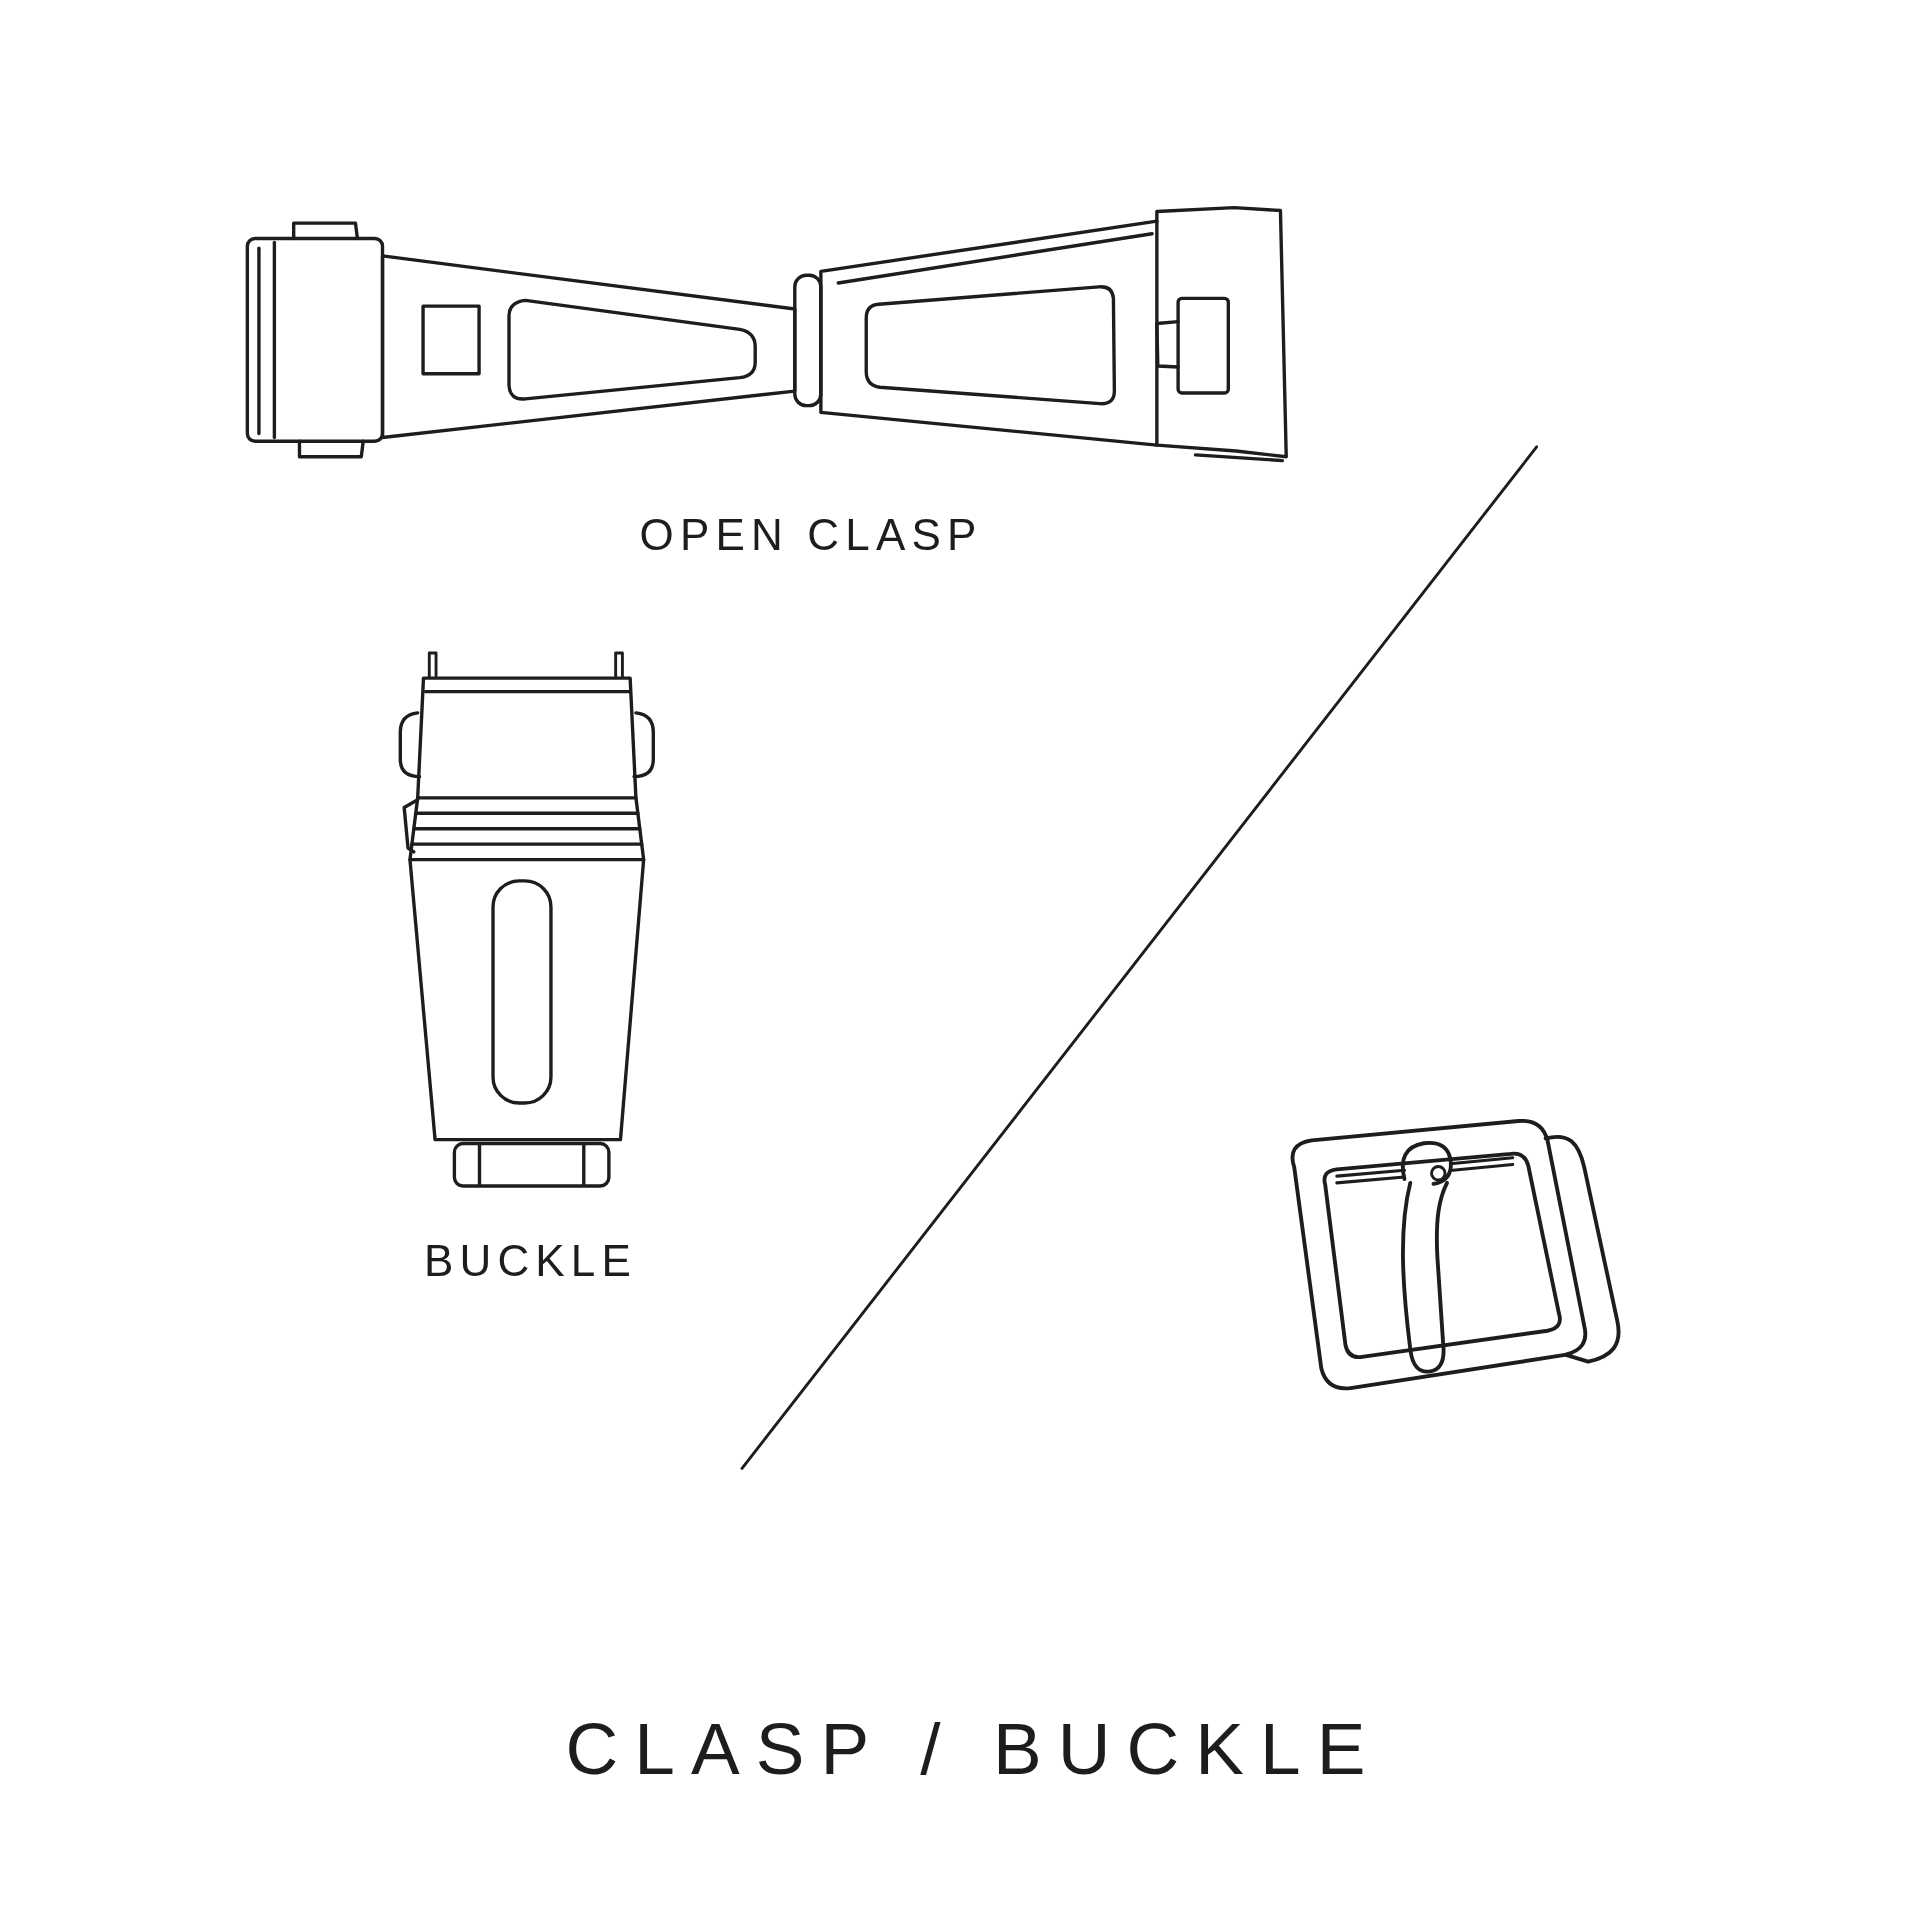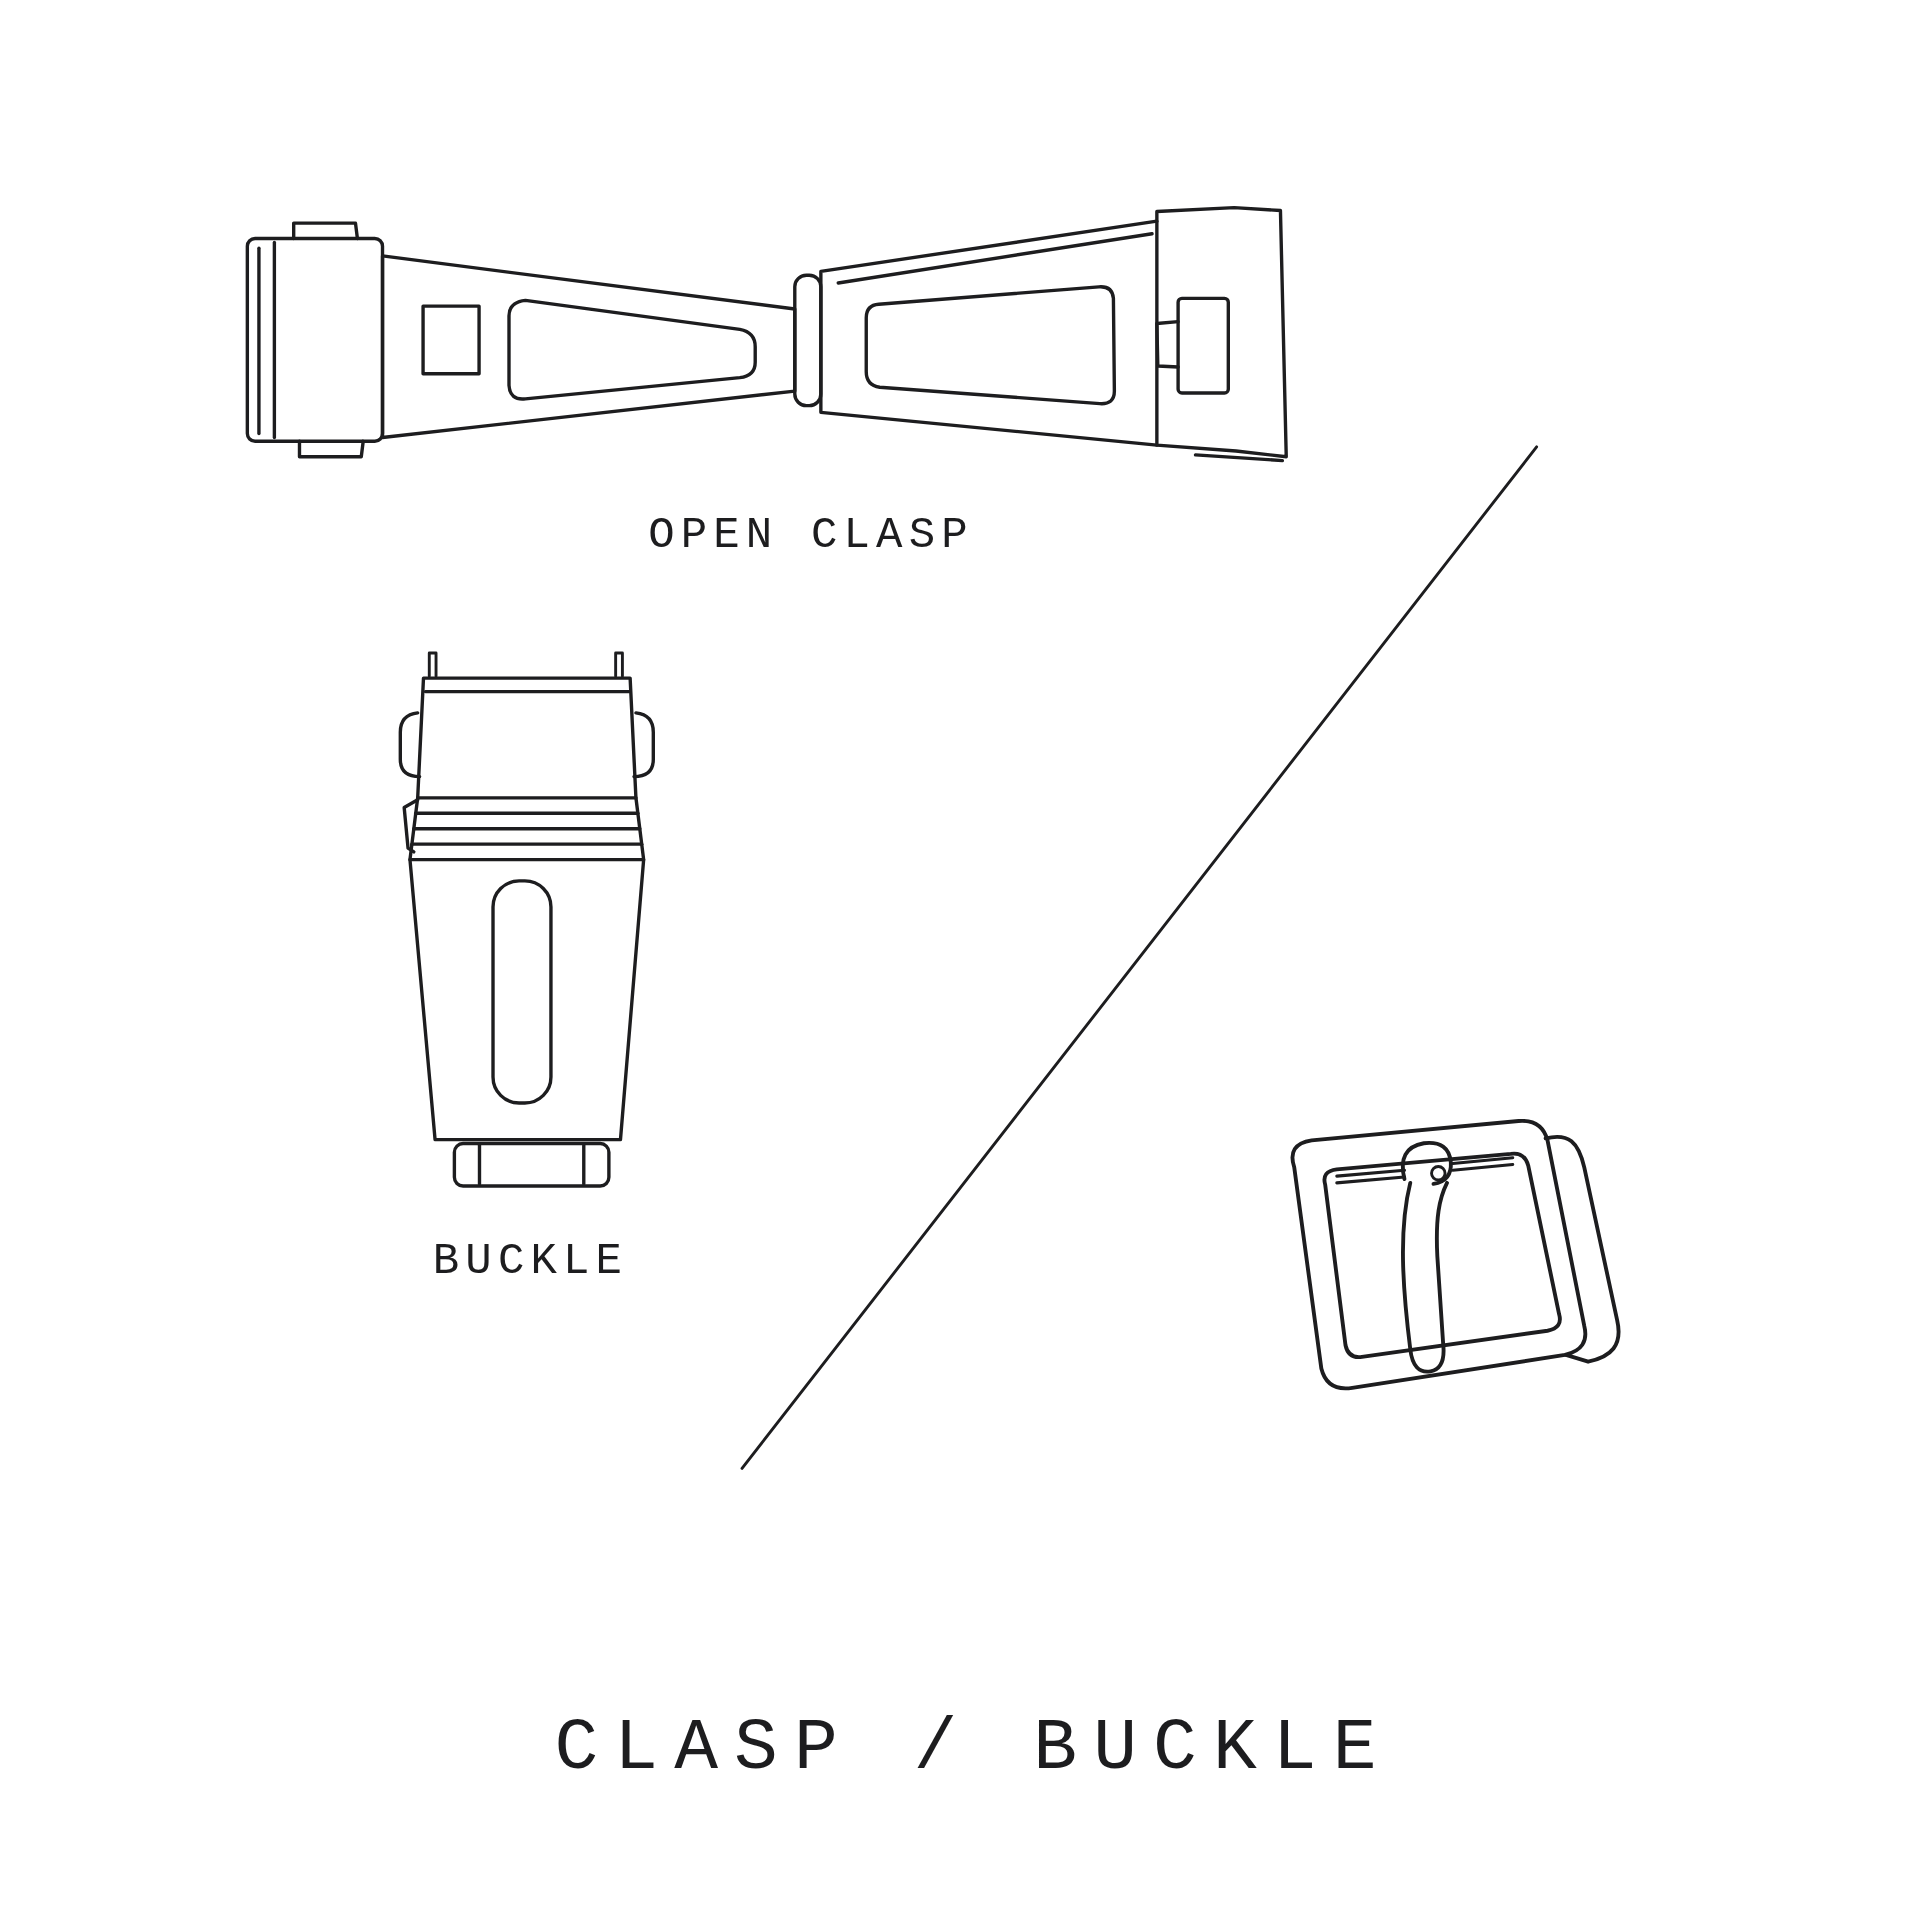--- a/index.html
+++ b/index.html
@@ -6,21 +6,21 @@
     margin: 0;
     padding: 0;
     background: #ffffff;
   }
   #canvas {
     position: relative;
     width: 1931px;
     height: 1931px;
     background: var(--bg, #ffffff);
     color: var(--line, #1d1d1f);
-    font-family: Liberation Mono, monospace;
+    font-family: Liberation Sans, sans-serif;
     overflow: hidden;
   }
   .fig {
     position: absolute;
   }
   .fig svg {
     display: block;
     width: 100%;
     height: 100%;
   }

